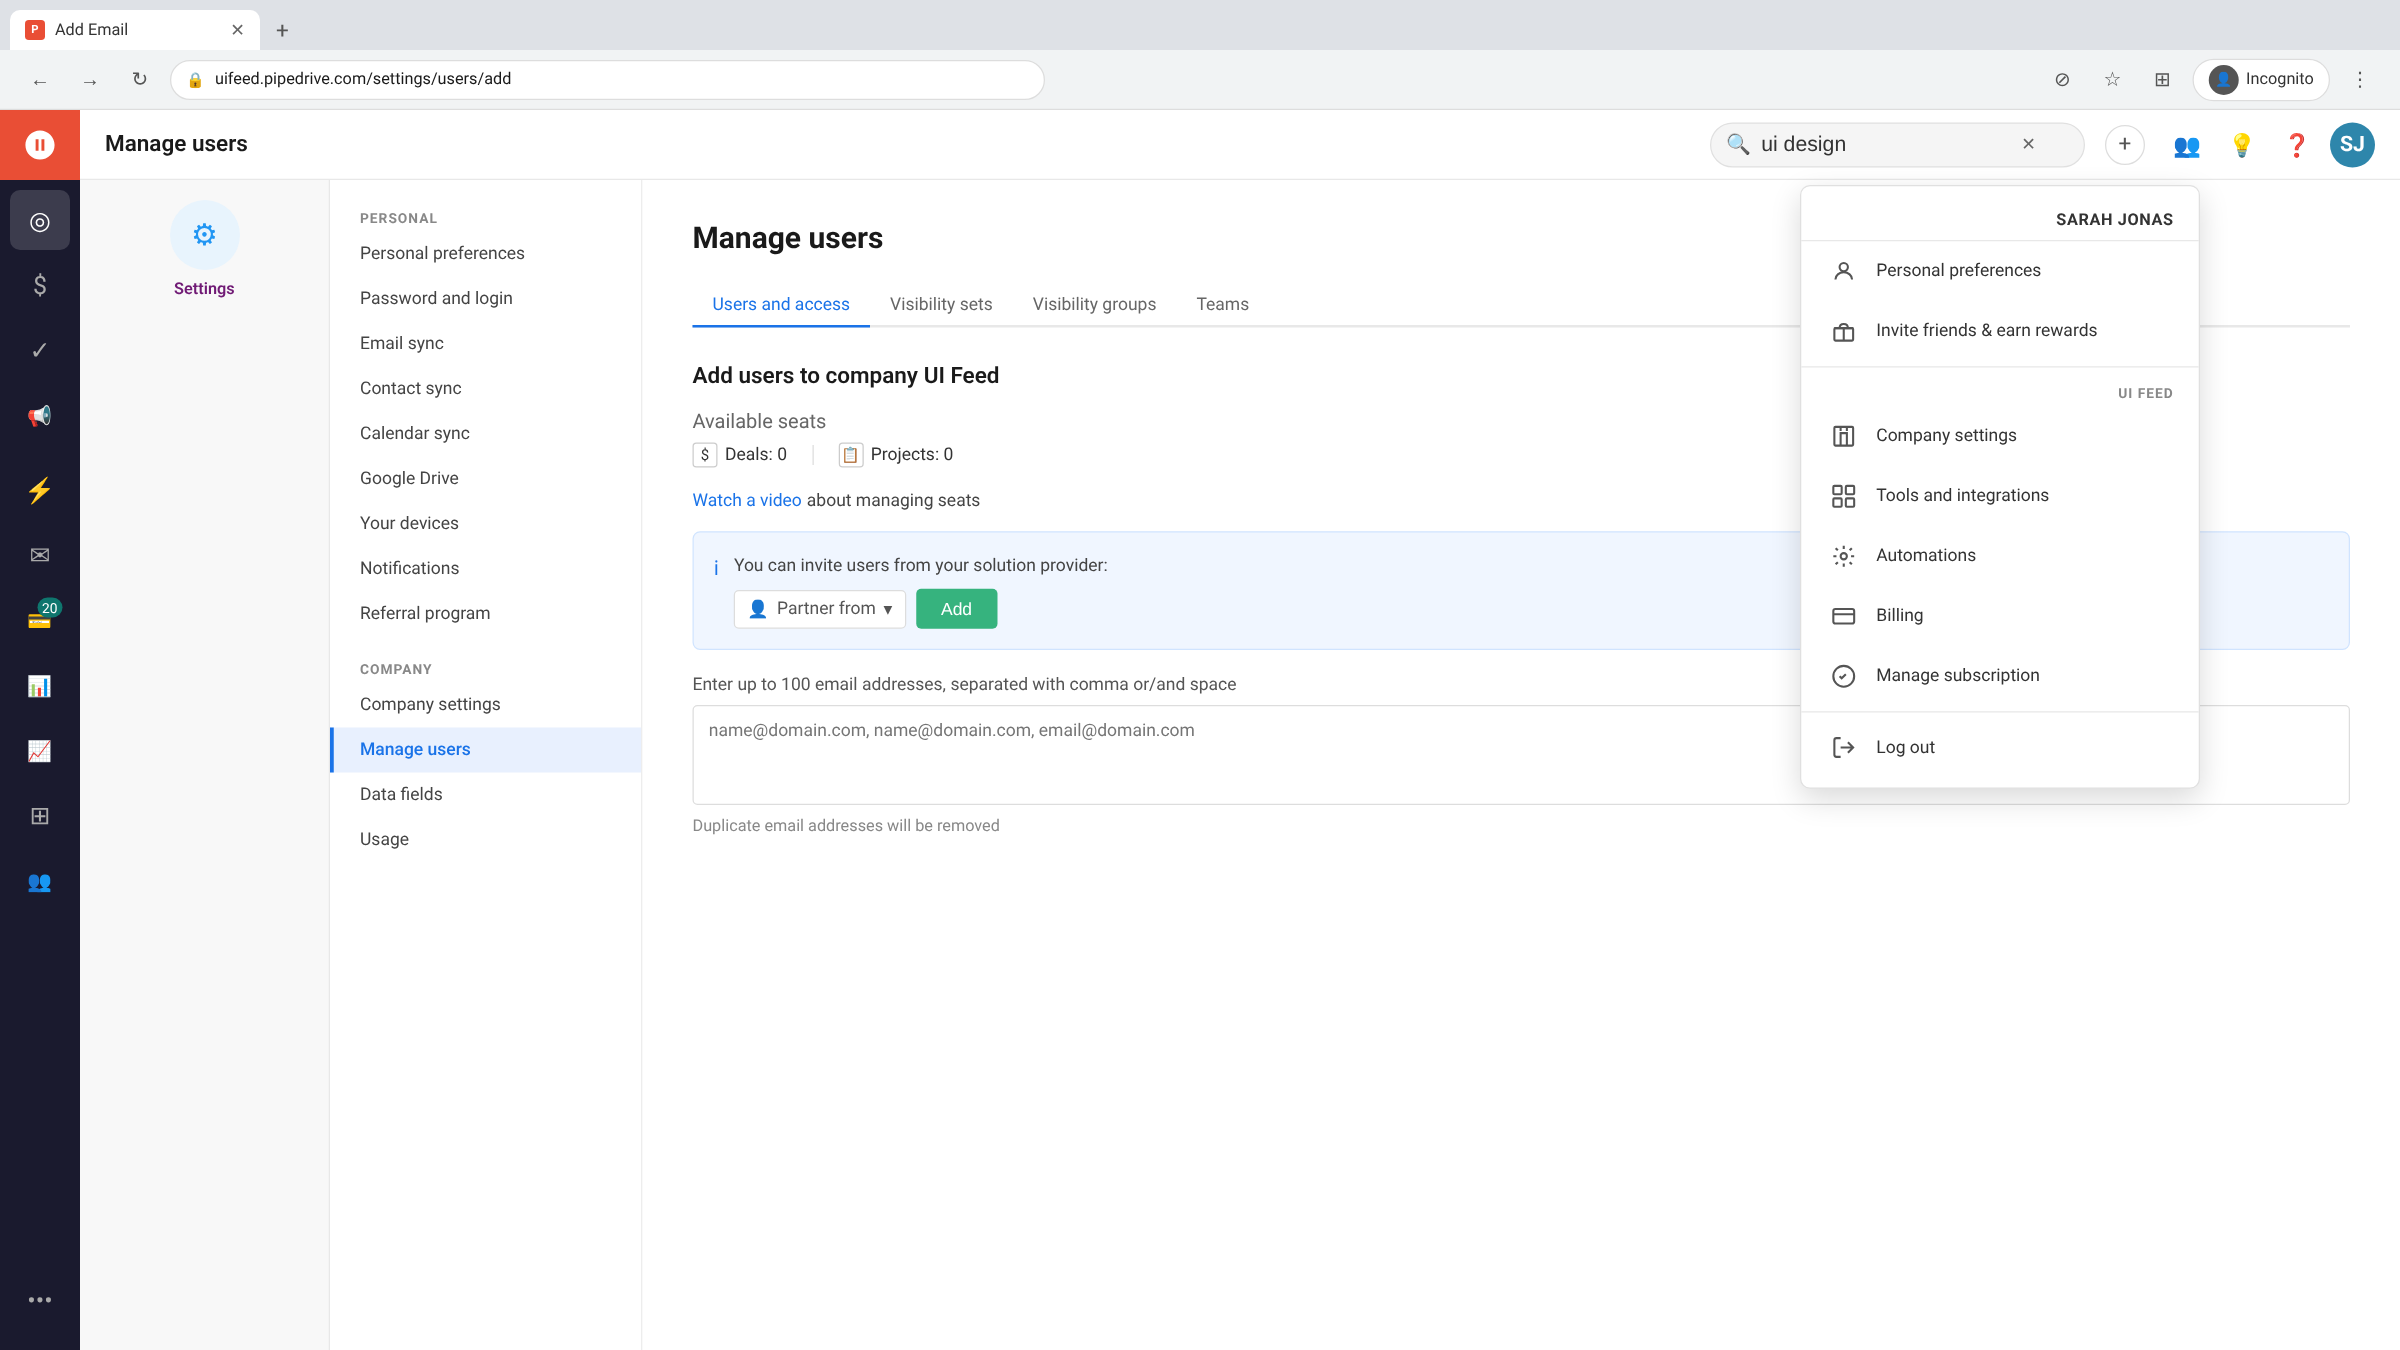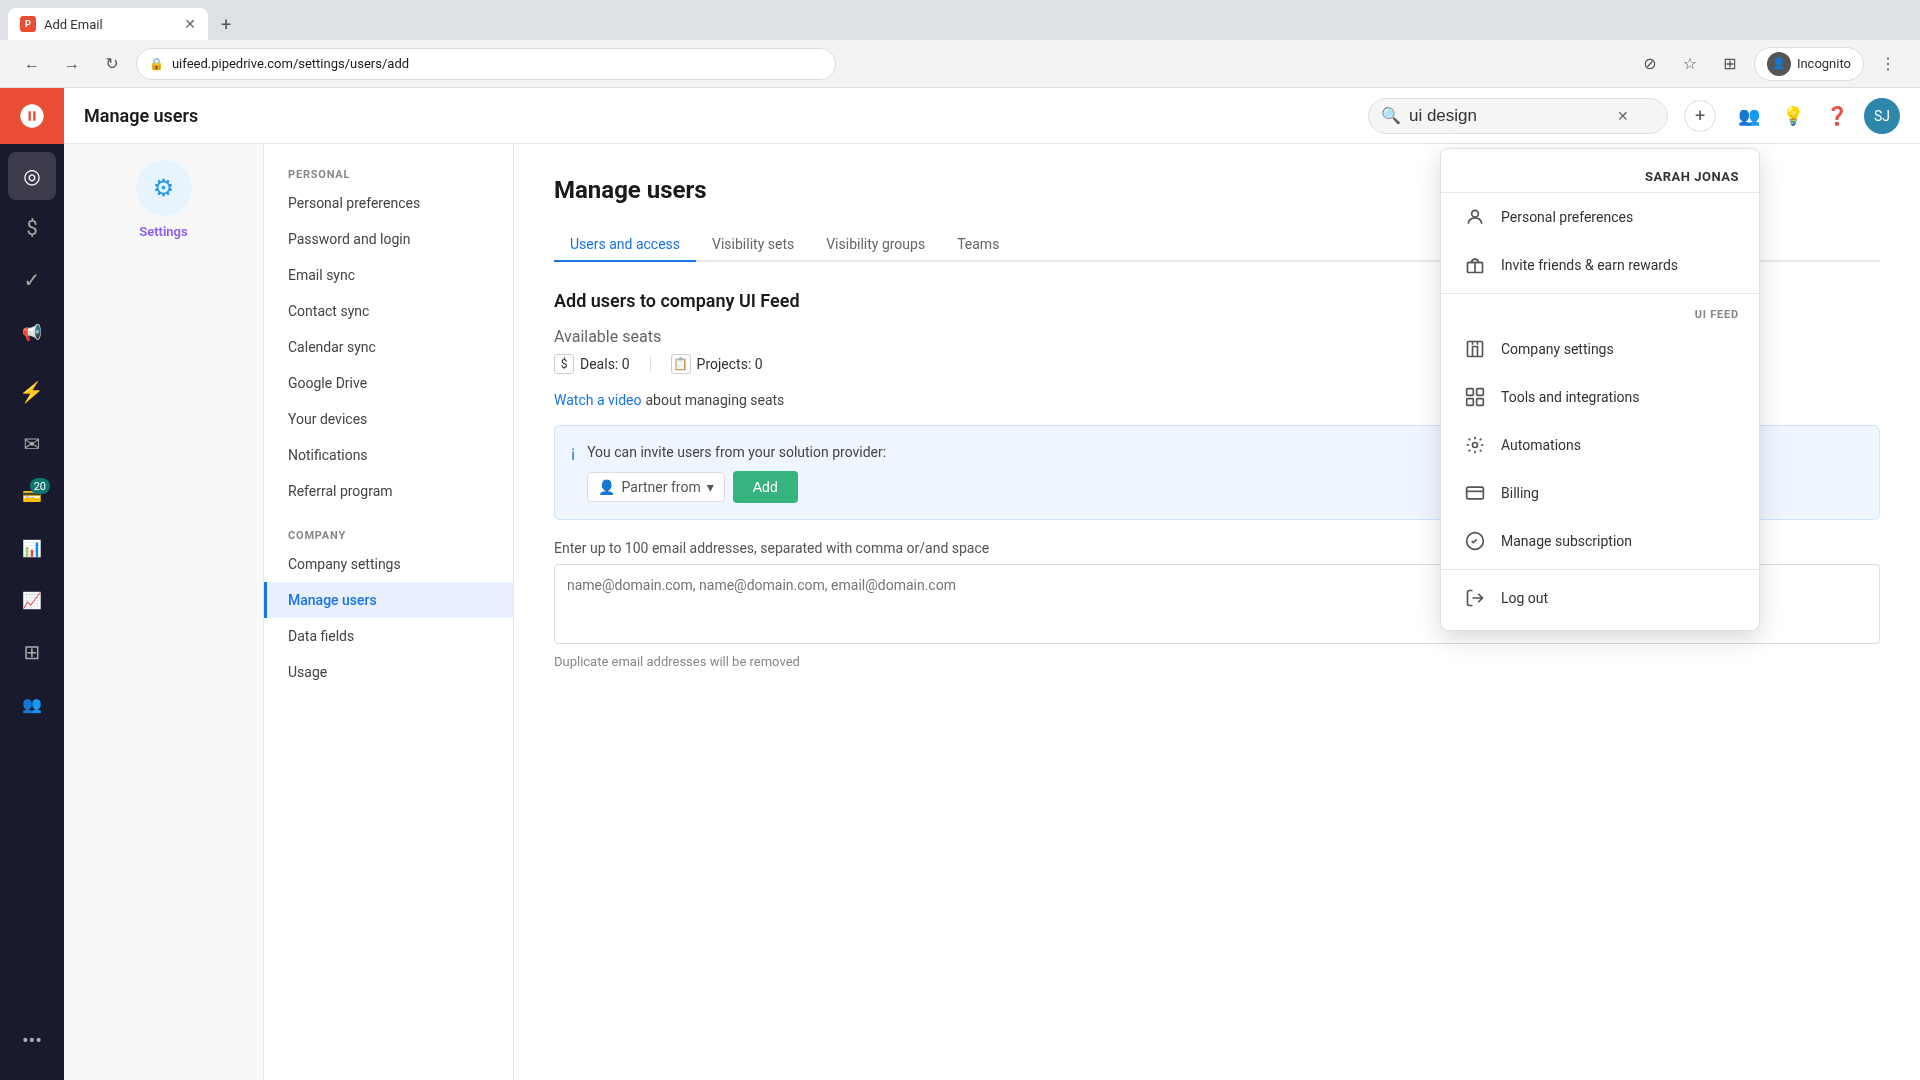--- a/index.html
+++ b/index.html
@@ -42,30 +42,30 @@
 
     
     .top-header { height: 56px; background: #fff; border-bottom: 1px solid #e8e8e8; display: flex; align-items: center; padding: 0 20px; gap: 16px; }
     .page-title-header { font-size: 18px; font-weight: 600; color: #1a1a1a; flex: 1; }
     .search-bar { display: flex; align-items: center; background: #f5f5f5; border: 1px solid #e0e0e0; border-radius: 20px; padding: 0 12px; height: 36px; gap: 8px; min-width: 300px; }
     .search-bar input { border: none; background: transparent; outline: none; font-size: 17px; color: #333; width: 200px; }
     .search-clear { cursor: pointer; color: #666; font-size: 14px; }
     .add-btn { width: 32px; height: 32px; display: flex; align-items: center; justify-content: center; border: 1px solid #ddd; border-radius: 50%; cursor: pointer; color: #555; font-size: 18px; }
     .header-right { display: flex; align-items: center; gap: 8px; margin-left: auto; }
     .header-icon-btn { width: 36px; height: 36px; display: flex; align-items: center; justify-content: center; border-radius: 50%; cursor: pointer; color: #555; font-size: 18px; }
-    .user-avatar { width: 36px; height: 36px; border-radius: 50%; background: #2e86ab; display: flex; align-items: center; justify-content: center; color: white; font-size: 14px; font-weight: 400; cursor: pointer; }
+    .user-avatar { width: 36px; height: 36px; border-radius: 50%; background: #2e86ab; display: flex; align-items: center; justify-content: center; color: white; font-size: 17px; font-weight: 700; cursor: pointer; }
 
     
     .content-area { display: flex; flex: 1; }
 
     
     .settings-sidebar { width: 200px; background: #f8f8f8; border-right: 1px solid #e8e8e8; display: flex; flex-direction: column; align-items: center; padding-top: 16px; }
     .settings-icon-area { display: flex; flex-direction: column; align-items: center; gap: 8px; margin-bottom: 8px; }
     .settings-gear-circle { width: 56px; height: 56px; border-radius: 50%; background: #e8f4fd; display: flex; align-items: center; justify-content: center; color: #2196f3; font-size: 24px; }
-    .settings-label { font-size: 13px; font-weight: 600; color: #8b5cf6; }
+    .settings-label { font-size: 13px; font-weight: 600; color: #701a75; }
 
     
     .left-nav { width: 250px; background: #fff; border-right: 1px solid #e8e8e8; padding: 16px 0; overflow-y: auto; }
     .nav-section-label { font-size: 11px; font-weight: 700; color: #888; padding: 8px 24px 4px; letter-spacing: 0.8px; text-transform: uppercase; }
     .nav-item { padding: 10px 24px; font-size: 14px; color: #444; cursor: pointer; border-radius: 0; transition: background 0.15s; }
     .nav-item.active { background: #e8f0fe; color: #1a73e8; font-weight: 500; border-left: 3px solid #1a73e8; padding-left: 21px; }
 
     
     .settings-main { flex: 1; padding: 32px 40px; overflow-y: auto; background: #fff; }
     .settings-page-title { font-size: 24px; font-weight: 700; color: #1a1a1a; margin-bottom: 24px; }

